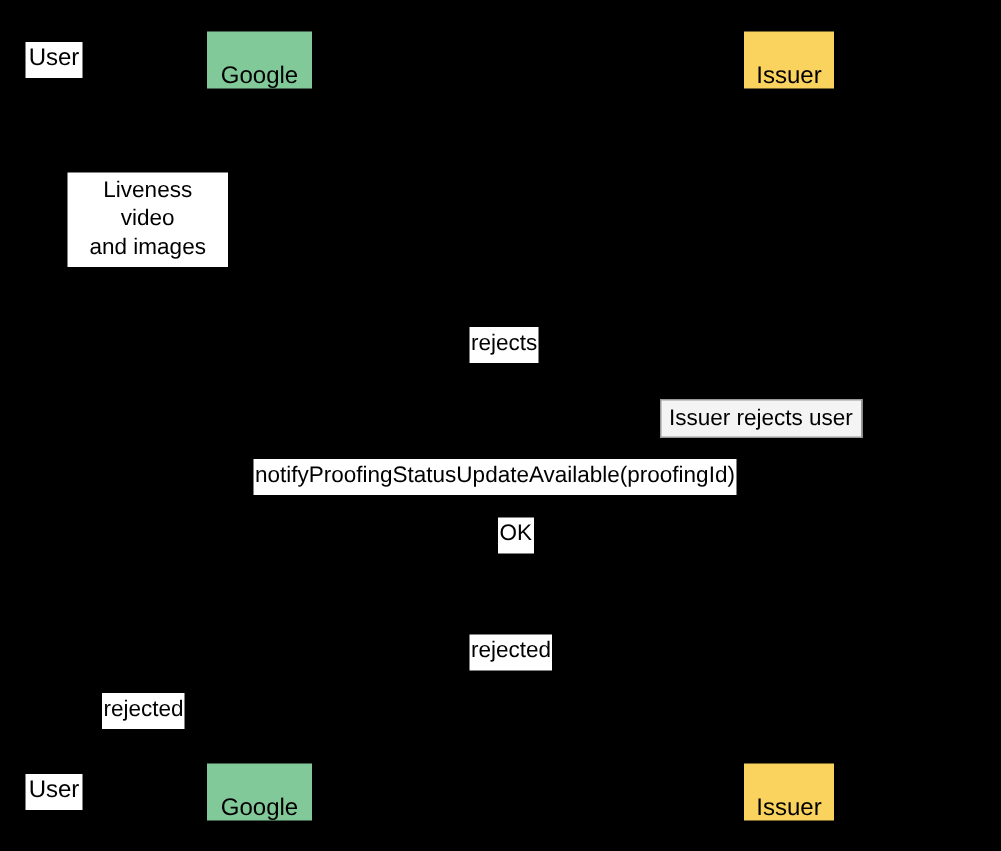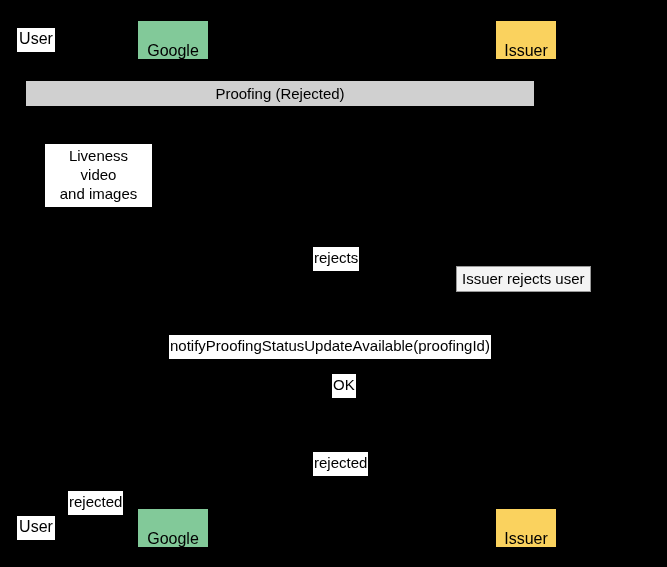--- a/index.html
+++ b/index.html
@@ -62,21 +62,20 @@
   .msg-label {
     position: absolute;
     box-sizing: border-box;
     background: #ffffff;
     color: #000000;
     font-size: 15px;
     line-height: 1.12;
     white-space: nowrap;
     padding: 3px 1px 4px 1px;
     text-align: center;
-    margin-top: 29px;
   }
   .msg-label.multiline {
     white-space: normal;
     line-height: 1.25;
     padding: 3px 4px 4px 4px;
   }
 
   
   .note-box {
     position: absolute;
@@ -125,38 +124,35 @@
   </div>
 
   <div class="participant green" style="left:126px; top:21px; width:70px; height:38px;">
     <span>Google</span>
   </div>
 
   <div class="participant yellow" style="left:496px; top:21px; width:60px; height:38px;">
     <span>Issuer</span>
   </div>
 
-  <div class="fragment-bar" style="left:26px; top:81px; width:508px; height:25px;">
-    <span>Proofing (Rejected)</span>
-  </div>
 
   <div class="arrow-line" style="left:35px; top:155px; width:126px;"></div>
   <div class="msg-label multiline" style="left:45px; top:115px; width:107px;">
     <span>Liveness video</span><br>
     <span>and images</span>
   </div>
 
   <div class="arrow-line" style="left:161px; top:205px; width:365px;"></div>
 
   <div class="arrow-line" style="left:161px; top:244px; width:365px;"></div>
   <div class="msg-label" style="left:313px; top:218px;">
     <span>rejects</span>
   </div>
 
-  <div class="note-box" style="left:456px; top:266px;">
+  <div class="note-box" style="left:440px; top:266px;">
     <span>Issuer rejects user</span>
   </div>
 
   <div class="arrow-line" style="left:161px; top:332px; width:365px;"></div>
   <div class="msg-label" style="left:169px; top:306px;">
     <span>notifyProofingStatusUpdateAvailable(proofingId)</span>
   </div>
 
   <div class="arrow-line" style="left:161px; top:371px; width:365px;"></div>
   <div class="msg-label" style="left:332px; top:345px;">

